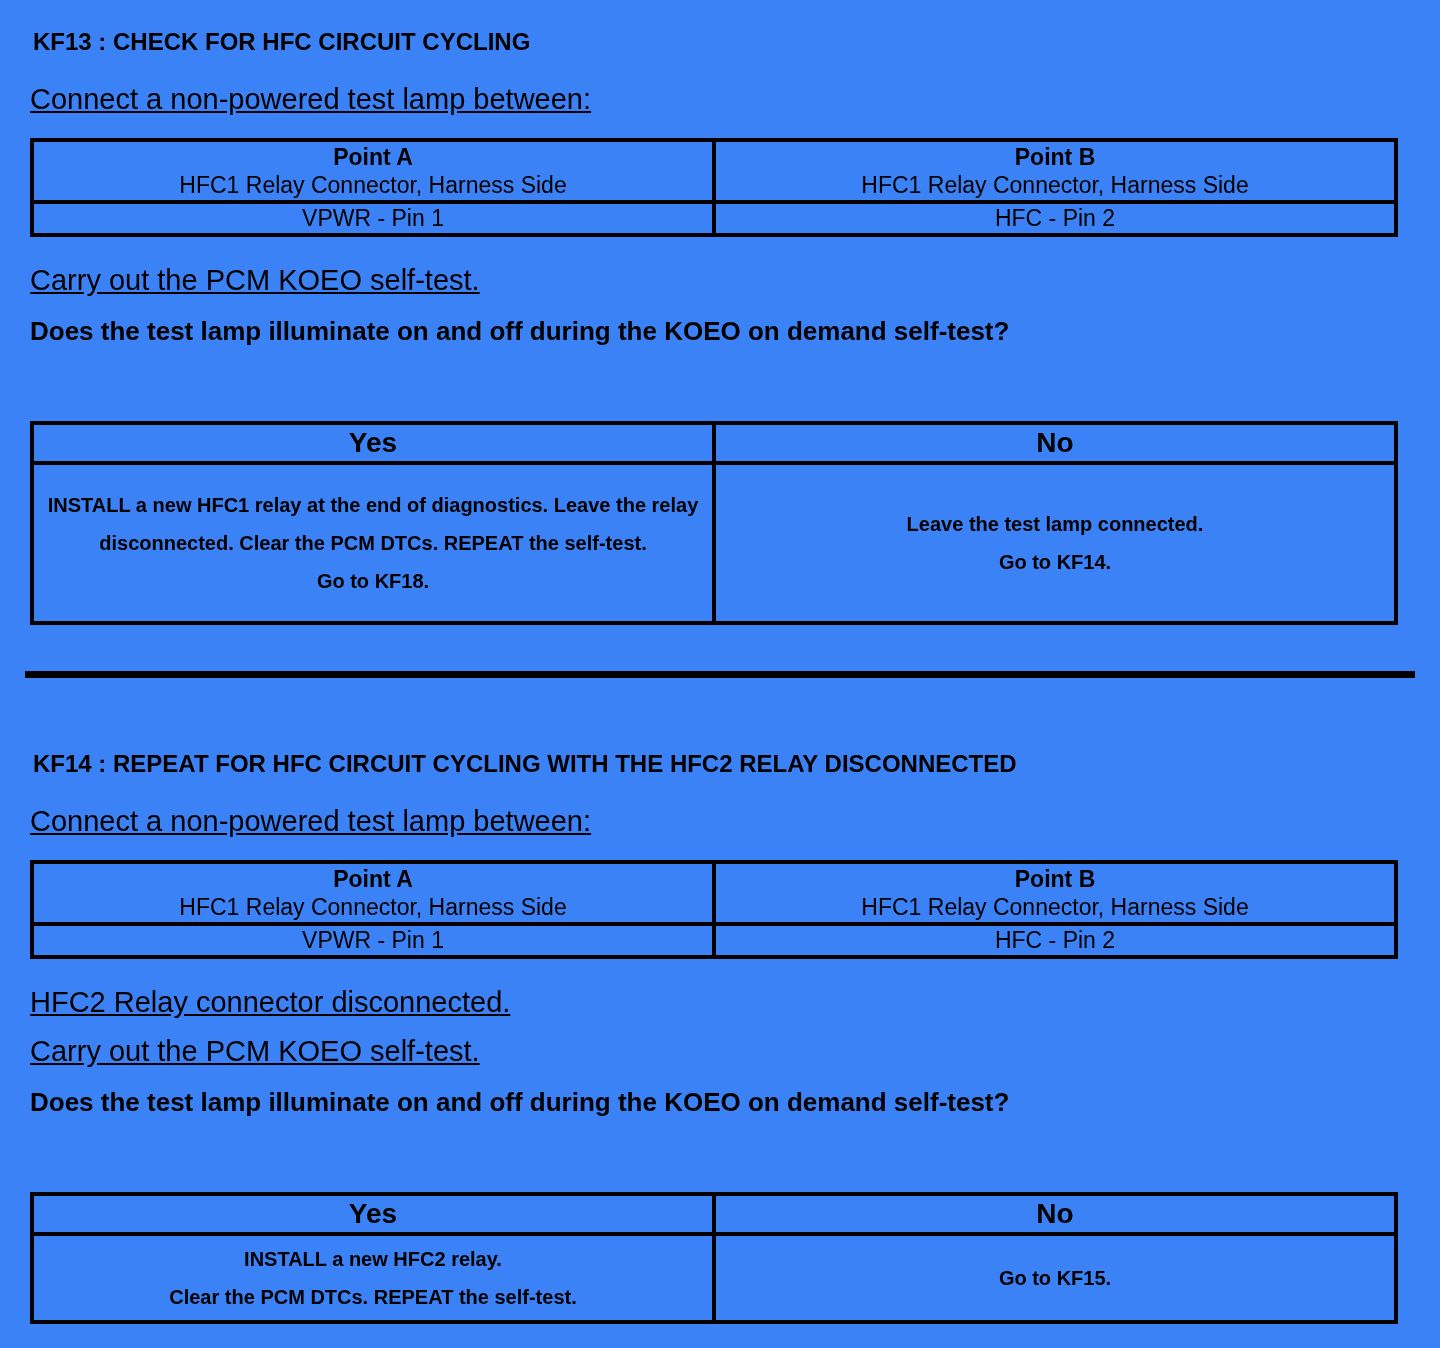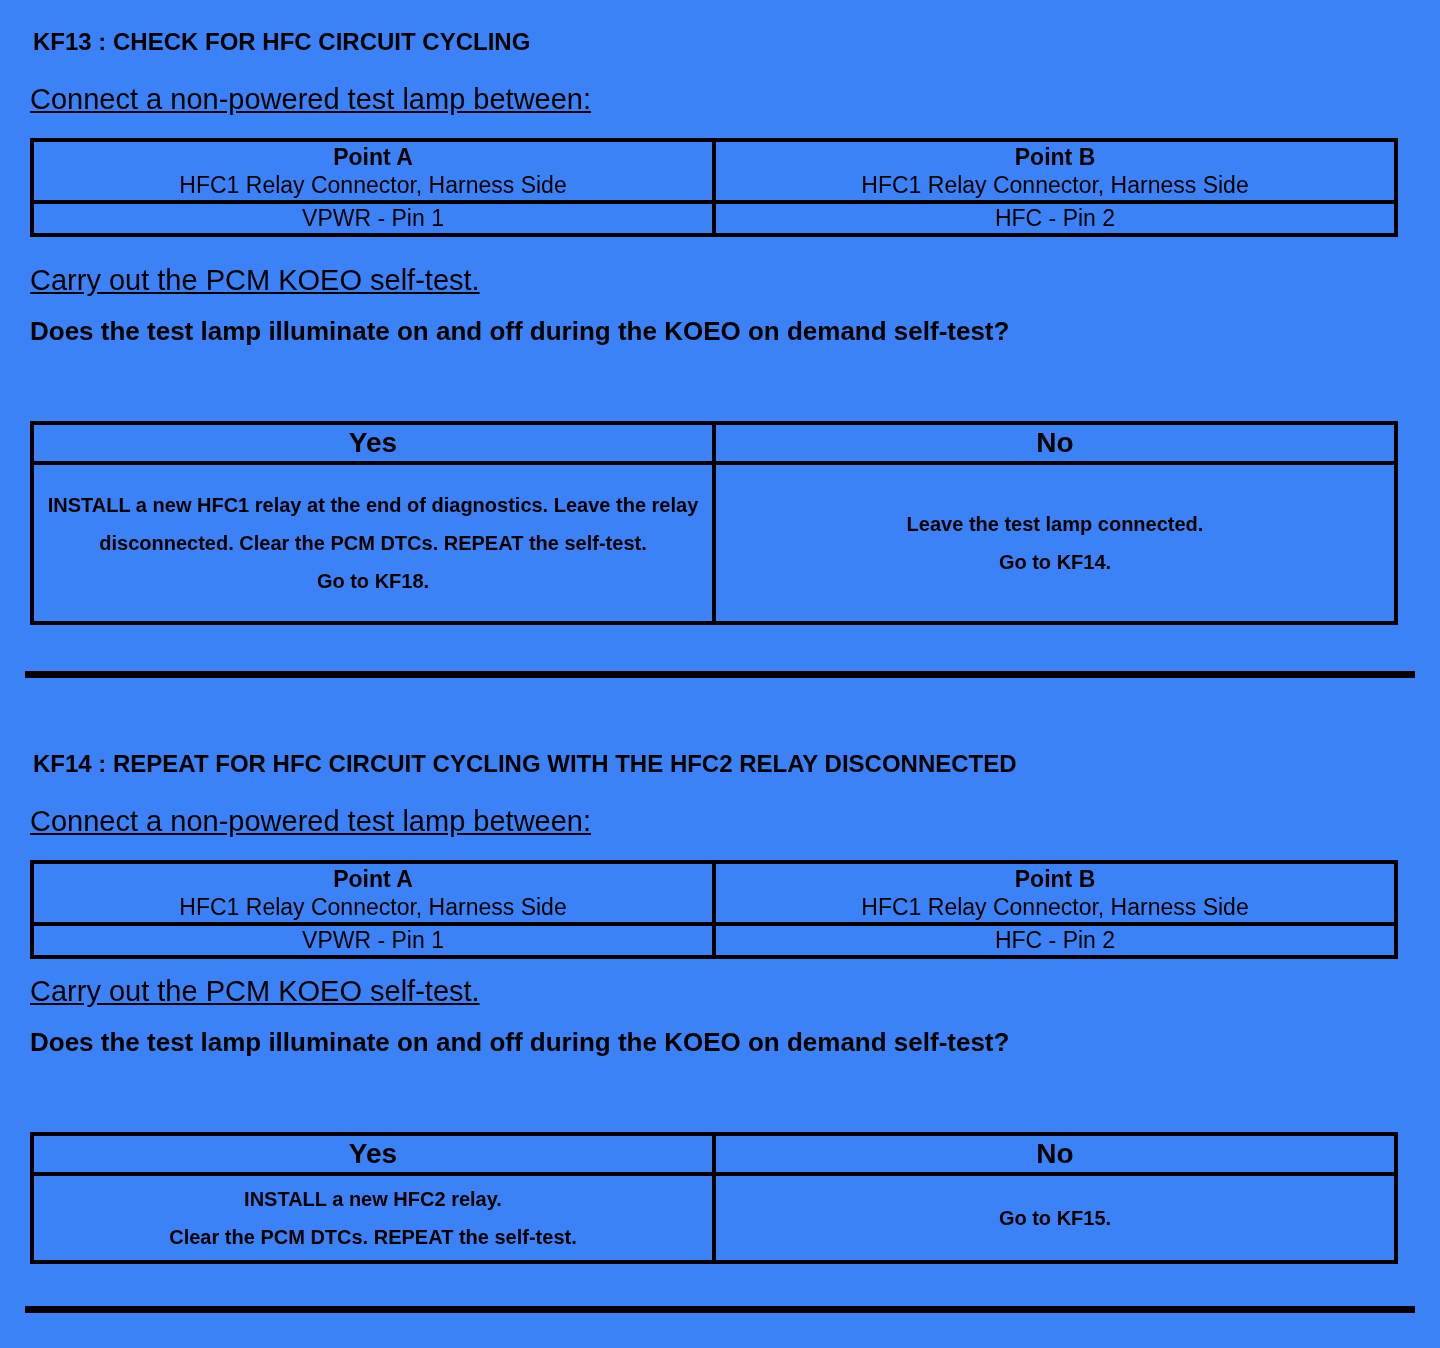--- a/index.html
+++ b/index.html
@@ -179,20 +179,21 @@
           <div class="conn-sub">HFC1 Relay Connector, Harness Side</div>
         </td>
       </tr>
       <tr>
         <td class="conn-value">VPWR - Pin 1</td>
         <td class="conn-value">HFC - Pin 2</td>
       </tr>
     </tbody>
       </table>
 
+    <p class="body-text">HFC2 Relay connector disconnected.</p>
 
     <p class="body-text tight-text">Carry out the PCM KOEO self-test.</p>
 
     <p class="question-text">Does the test lamp illuminate on and off during the KOEO on demand self-test?</p>
 
     <table class="decision-table mid-body">
       <tbody>
           <tr>
         <th>Yes</th>
         <th>No</th>

